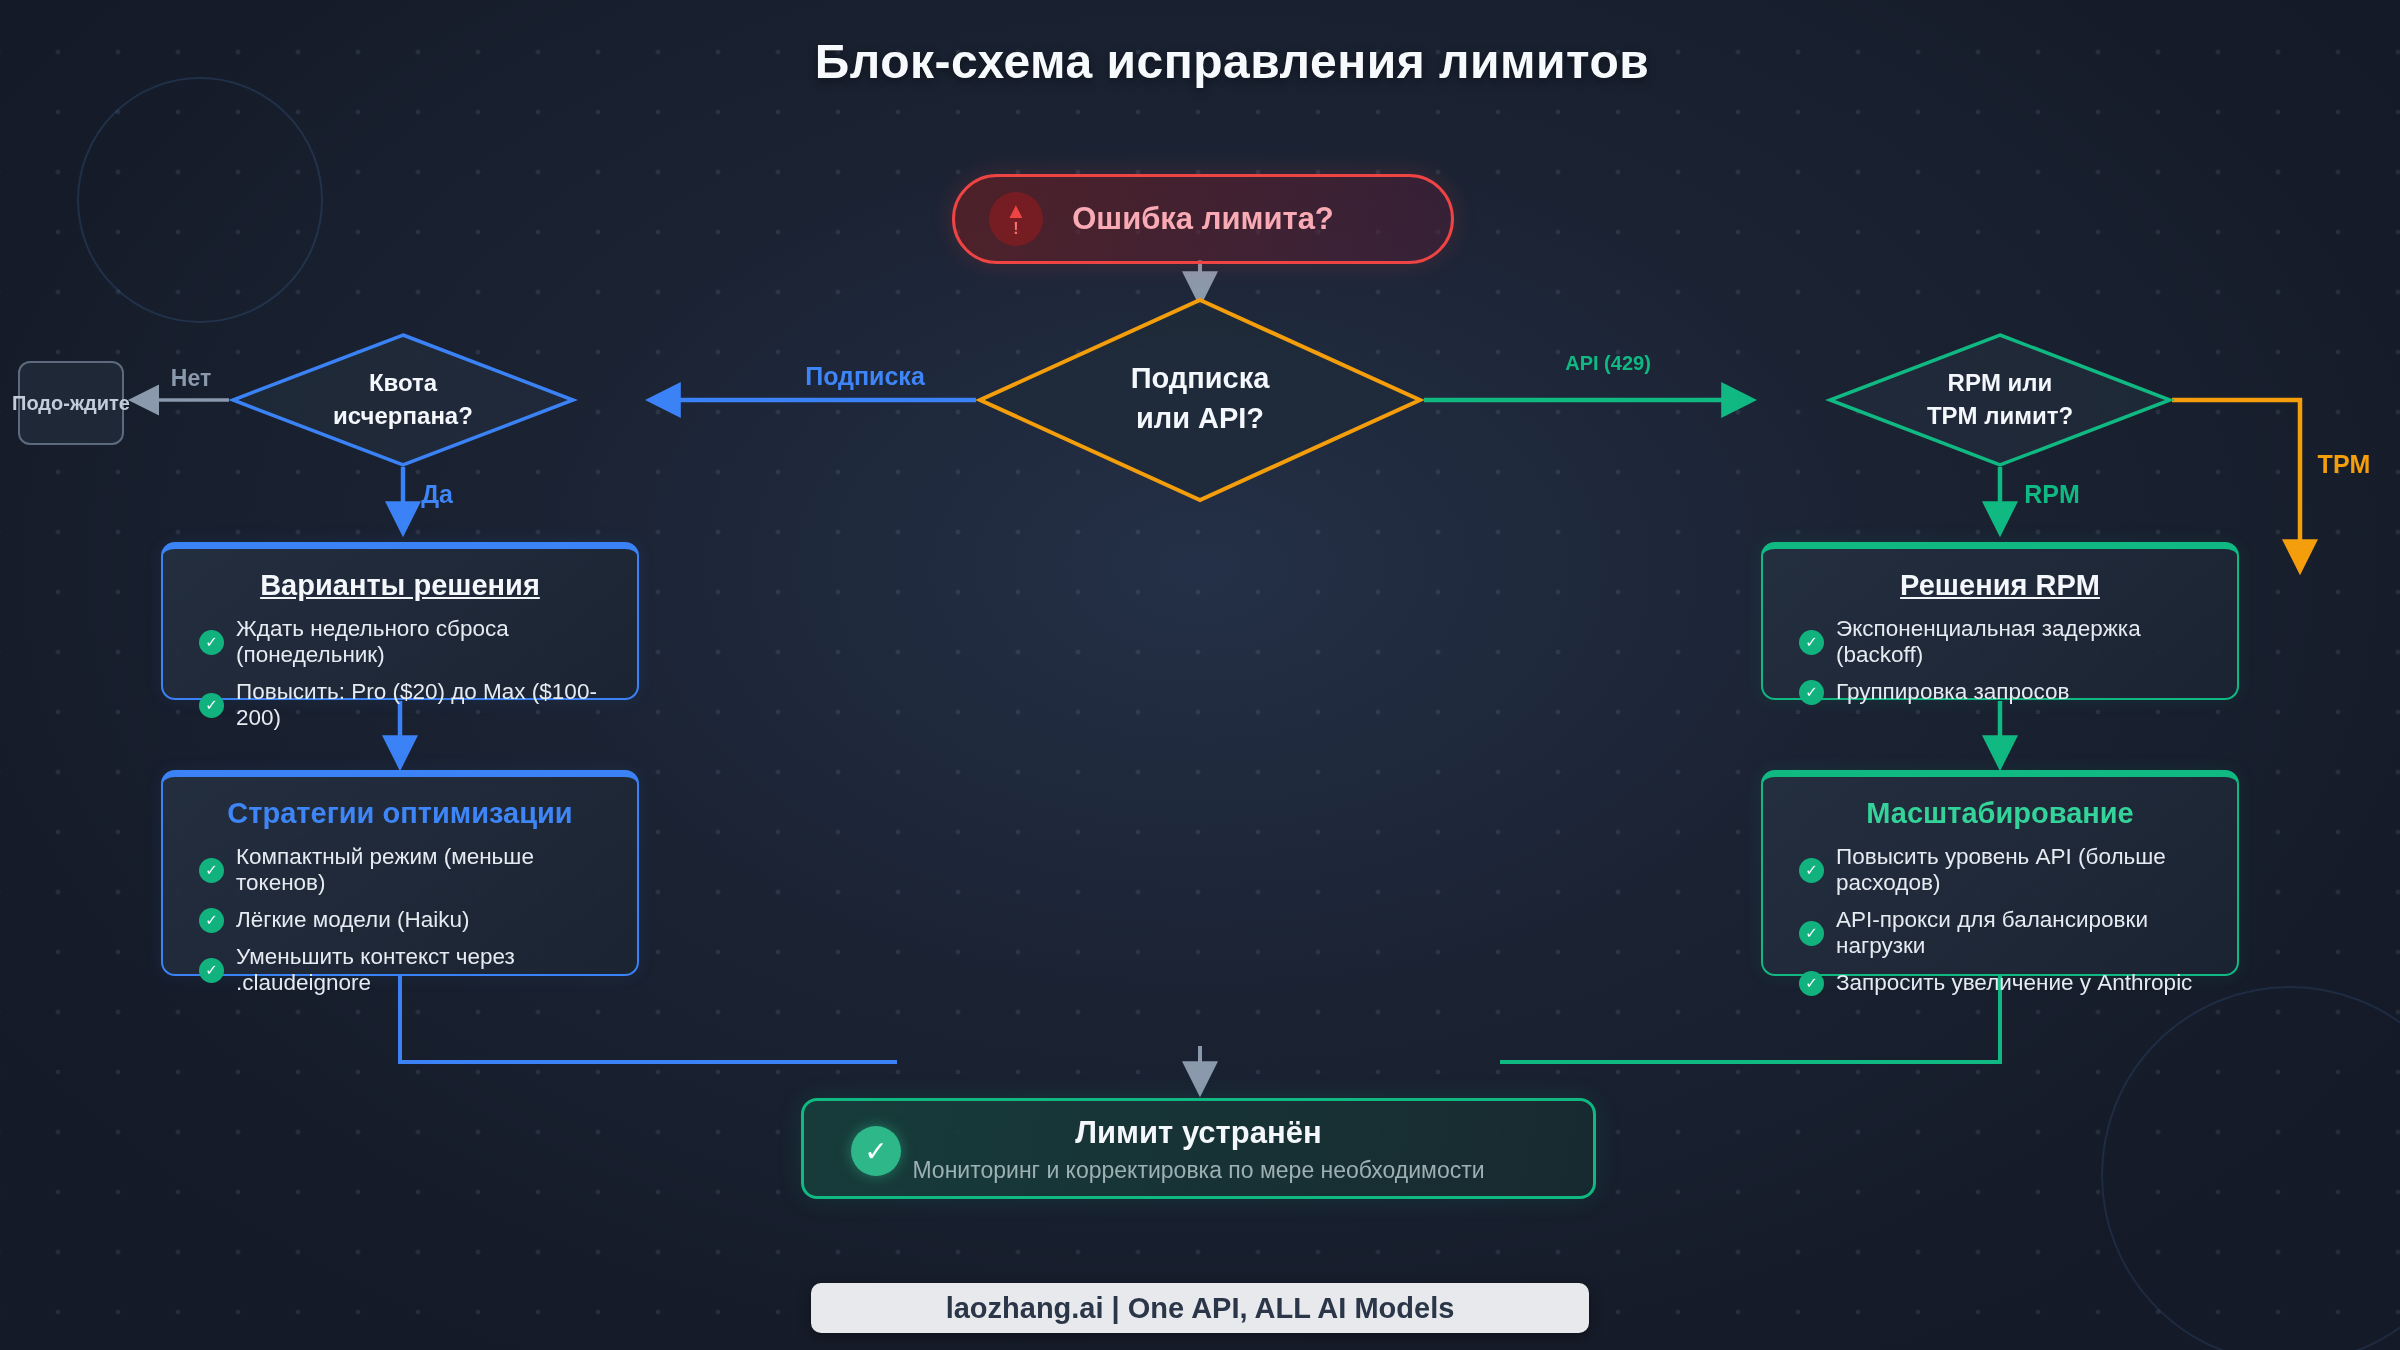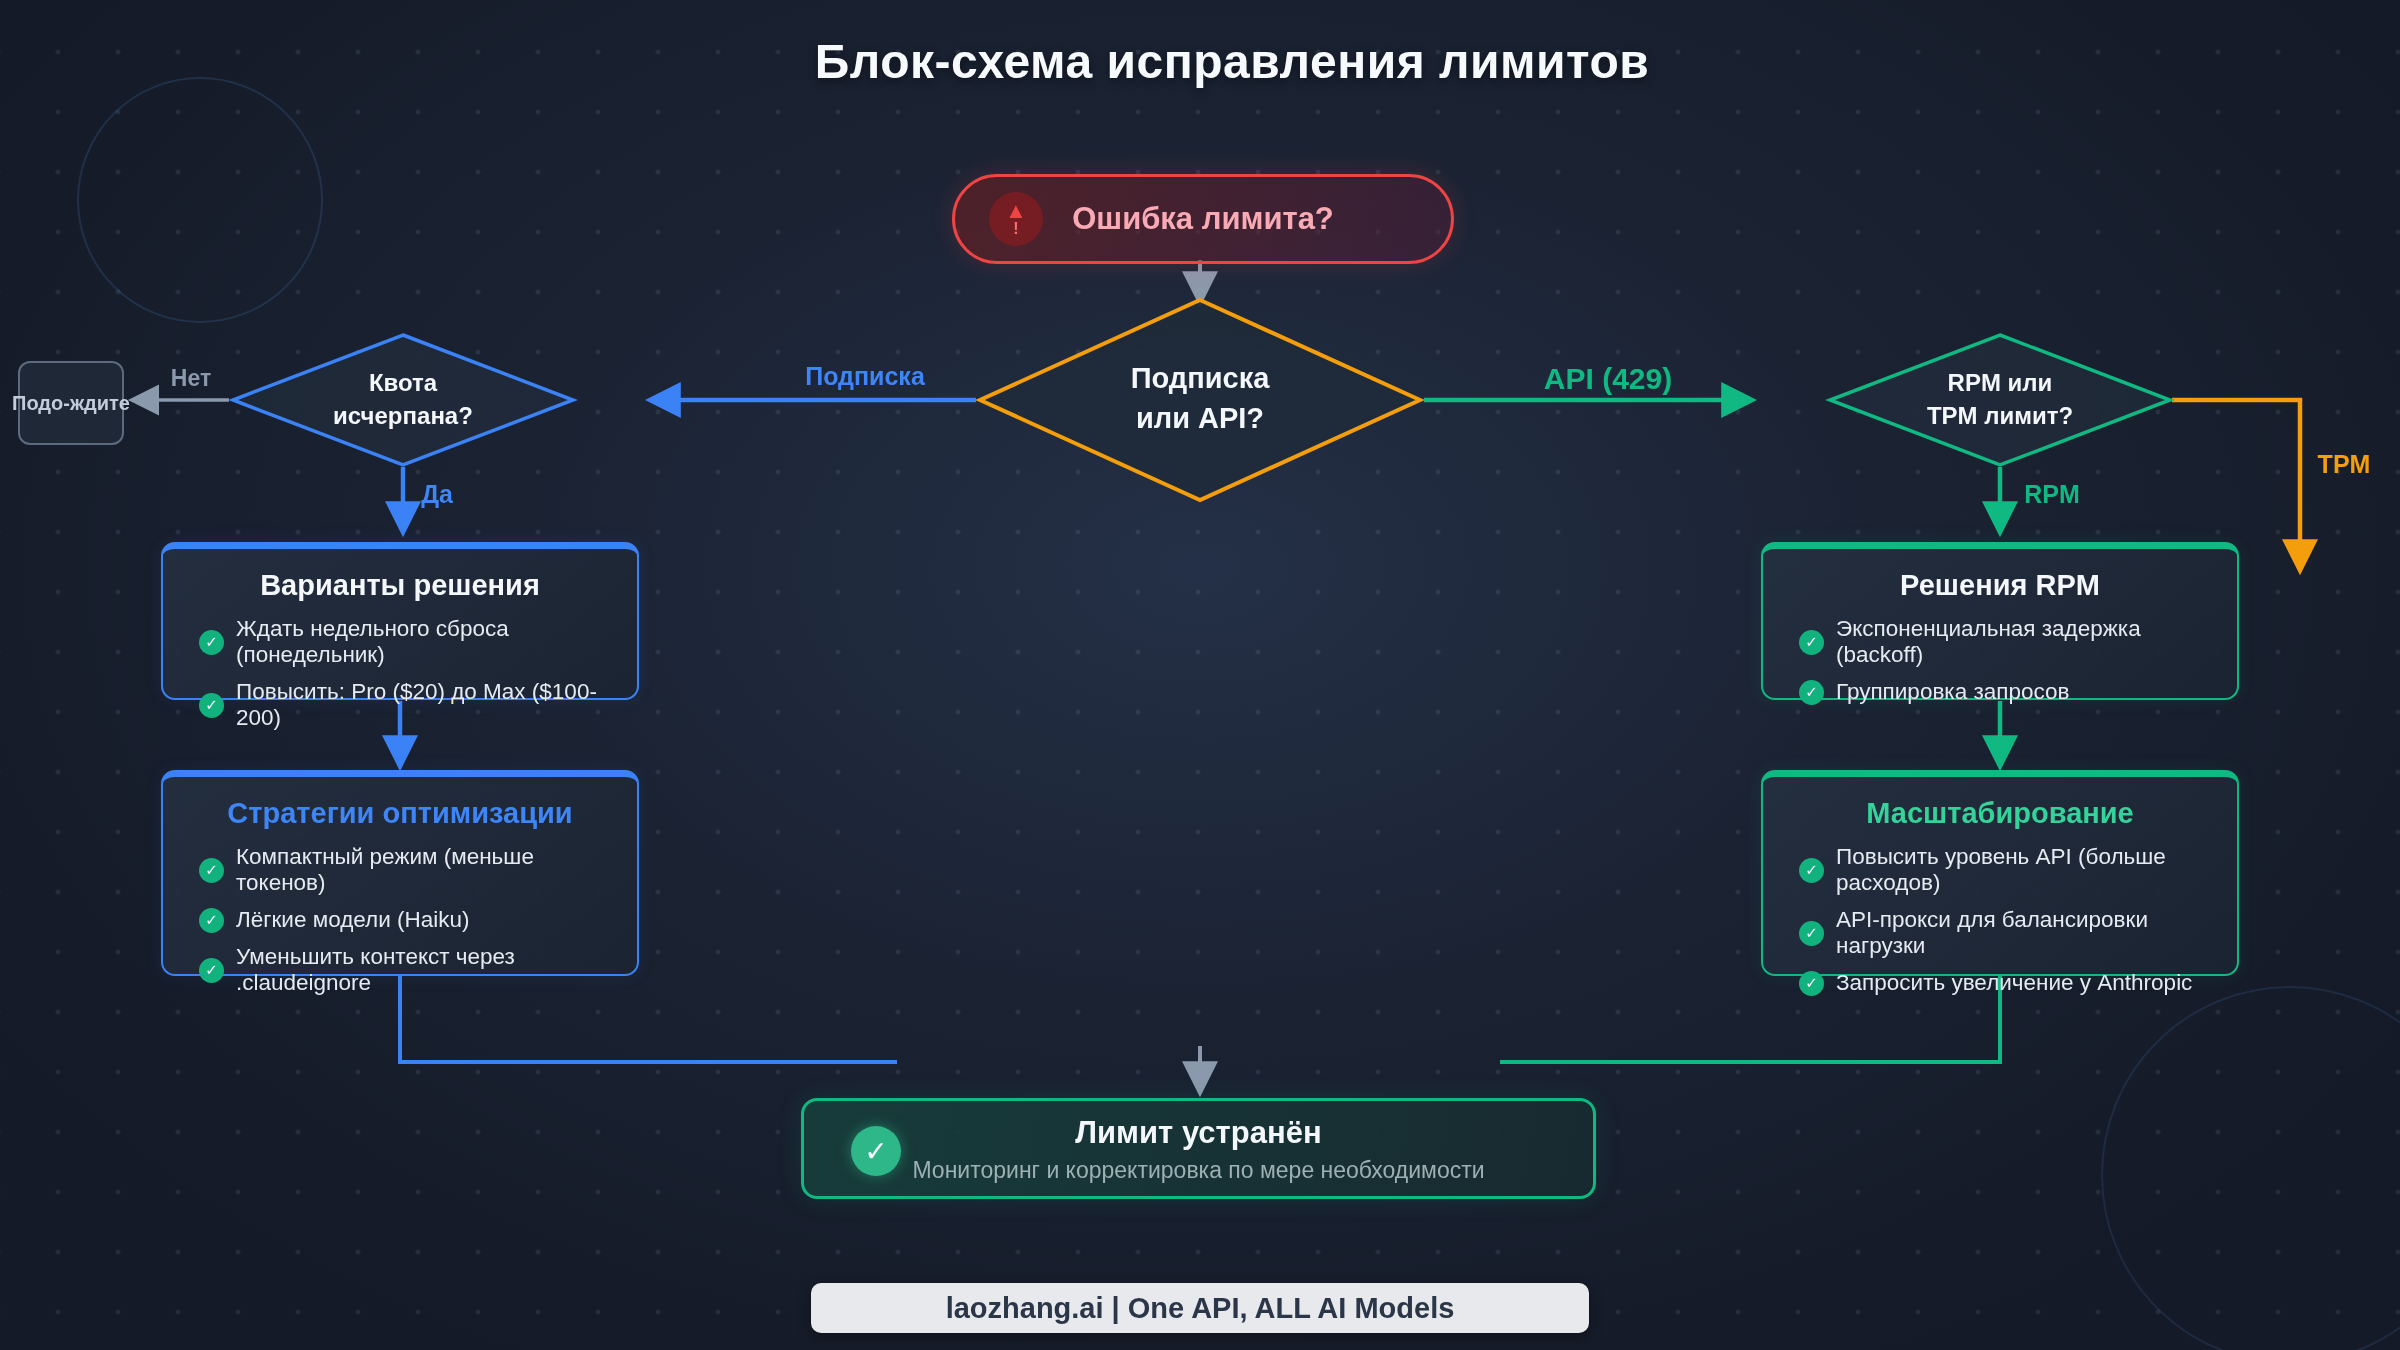--- a/index.html
+++ b/index.html
@@ -35,21 +35,21 @@
   .dlabel.main{left:1050px;top:358px;width:300px;font-size:29px;}
   .dlabel.side{width:260px;font-size:24px;}
   
   .elabel{font-weight:bold;transform:translateX(-50%);white-space:nowrap;}
   
   .sbox{width:478px;border-radius:14px;background:linear-gradient(140deg, rgba(36,47,64,.92), rgba(27,36,50,.92));
     box-sizing:border-box;padding:14px 24px 0 24px;}
   .sbox.blue{border:2px solid #3b82f6;border-top:7px solid #3b82f6;box-shadow:0 0 18px rgba(59,130,246,.10);}
   .sbox.green{border:2px solid #10b981;border-top:7px solid #10b981;box-shadow:0 0 18px rgba(16,185,129,.10);}
   .sbox .btitle{text-align:center;font-size:29px;font-weight:bold;margin:6px 0 14px 0;}
-  .btitle.white{color:#f4f7fb;} .btitle.bluetxt{color:#3e86f7;} .btitle.greentxt{color:#34d399;}
+  .btitle.white{color:#f4f7fb;text-decoration:underline;} .btitle.bluetxt{color:#3e86f7;} .btitle.greentxt{color:#34d399;}
   .items{list-style:none;margin:0;padding:0 0 0 12px;}
   .items li{display:flex;align-items:center;margin:11px 0;color:#e6ebf2;font-size:22.5px;}
   .chk{flex:0 0 auto;width:25px;height:25px;border-radius:50%;background:#12b27e;color:#fff;font-size:15px;font-weight:bold;
     display:inline-flex;align-items:center;justify-content:center;margin-right:12px;}
   
   .final-box{left:801px;top:1098px;width:795px;height:101px;border:3px solid #10b981;border-radius:16px;box-sizing:border-box;
     background:linear-gradient(100deg, rgba(16,185,129,.17), rgba(16,185,129,.05)), rgba(24,34,44,.9);
     box-shadow:0 0 26px rgba(16,185,129,.14);}
   .final-box .ftitle{margin-top:14px;text-align:center;color:#f4f7fb;font-size:31px;font-weight:bold;}
   .final-box .fsub{margin-top:6px;text-align:center;color:#9db0b4;font-size:23px;}
@@ -131,21 +131,21 @@
     <div>RPM или</div>
     <div>TPM лимит?</div>
   </div>
 
   <div class="abs wait-box">
     <div>Подо-</div>
     <div>ждите</div>
   </div>
 
   <div class="abs elabel" style="left:865px;top:362px;color:#3e86f7;font-size:25px;">Подписка</div>
-  <div class="abs elabel" style="left:1608px;top:362px;color:#10b981;font-size:30px;">API (429)</div>
+  <div class="abs elabel" style="left:1608px;top:352px;color:#10b981;font-size:20px;">API (429)</div>
   <div class="abs elabel" style="left:191px;top:365px;color:#8b99ac;font-size:23px;">Нет</div>
   <div class="abs elabel" style="left:437px;top:480px;color:#3e86f7;font-size:25px;">Да</div>
   <div class="abs elabel" style="left:2052px;top:480px;color:#10b981;font-size:25px;">RPM</div>
   <div class="abs elabel" style="left:2344px;top:450px;color:#f59e0b;font-size:25px;">TPM</div>
 
   <div class="abs sbox blue" style="left:161px;top:542px;height:158px;">
     <div class="btitle white">Варианты решения</div>
     <ul class="items">
       <li>
         <span class="chk">✓</span>

